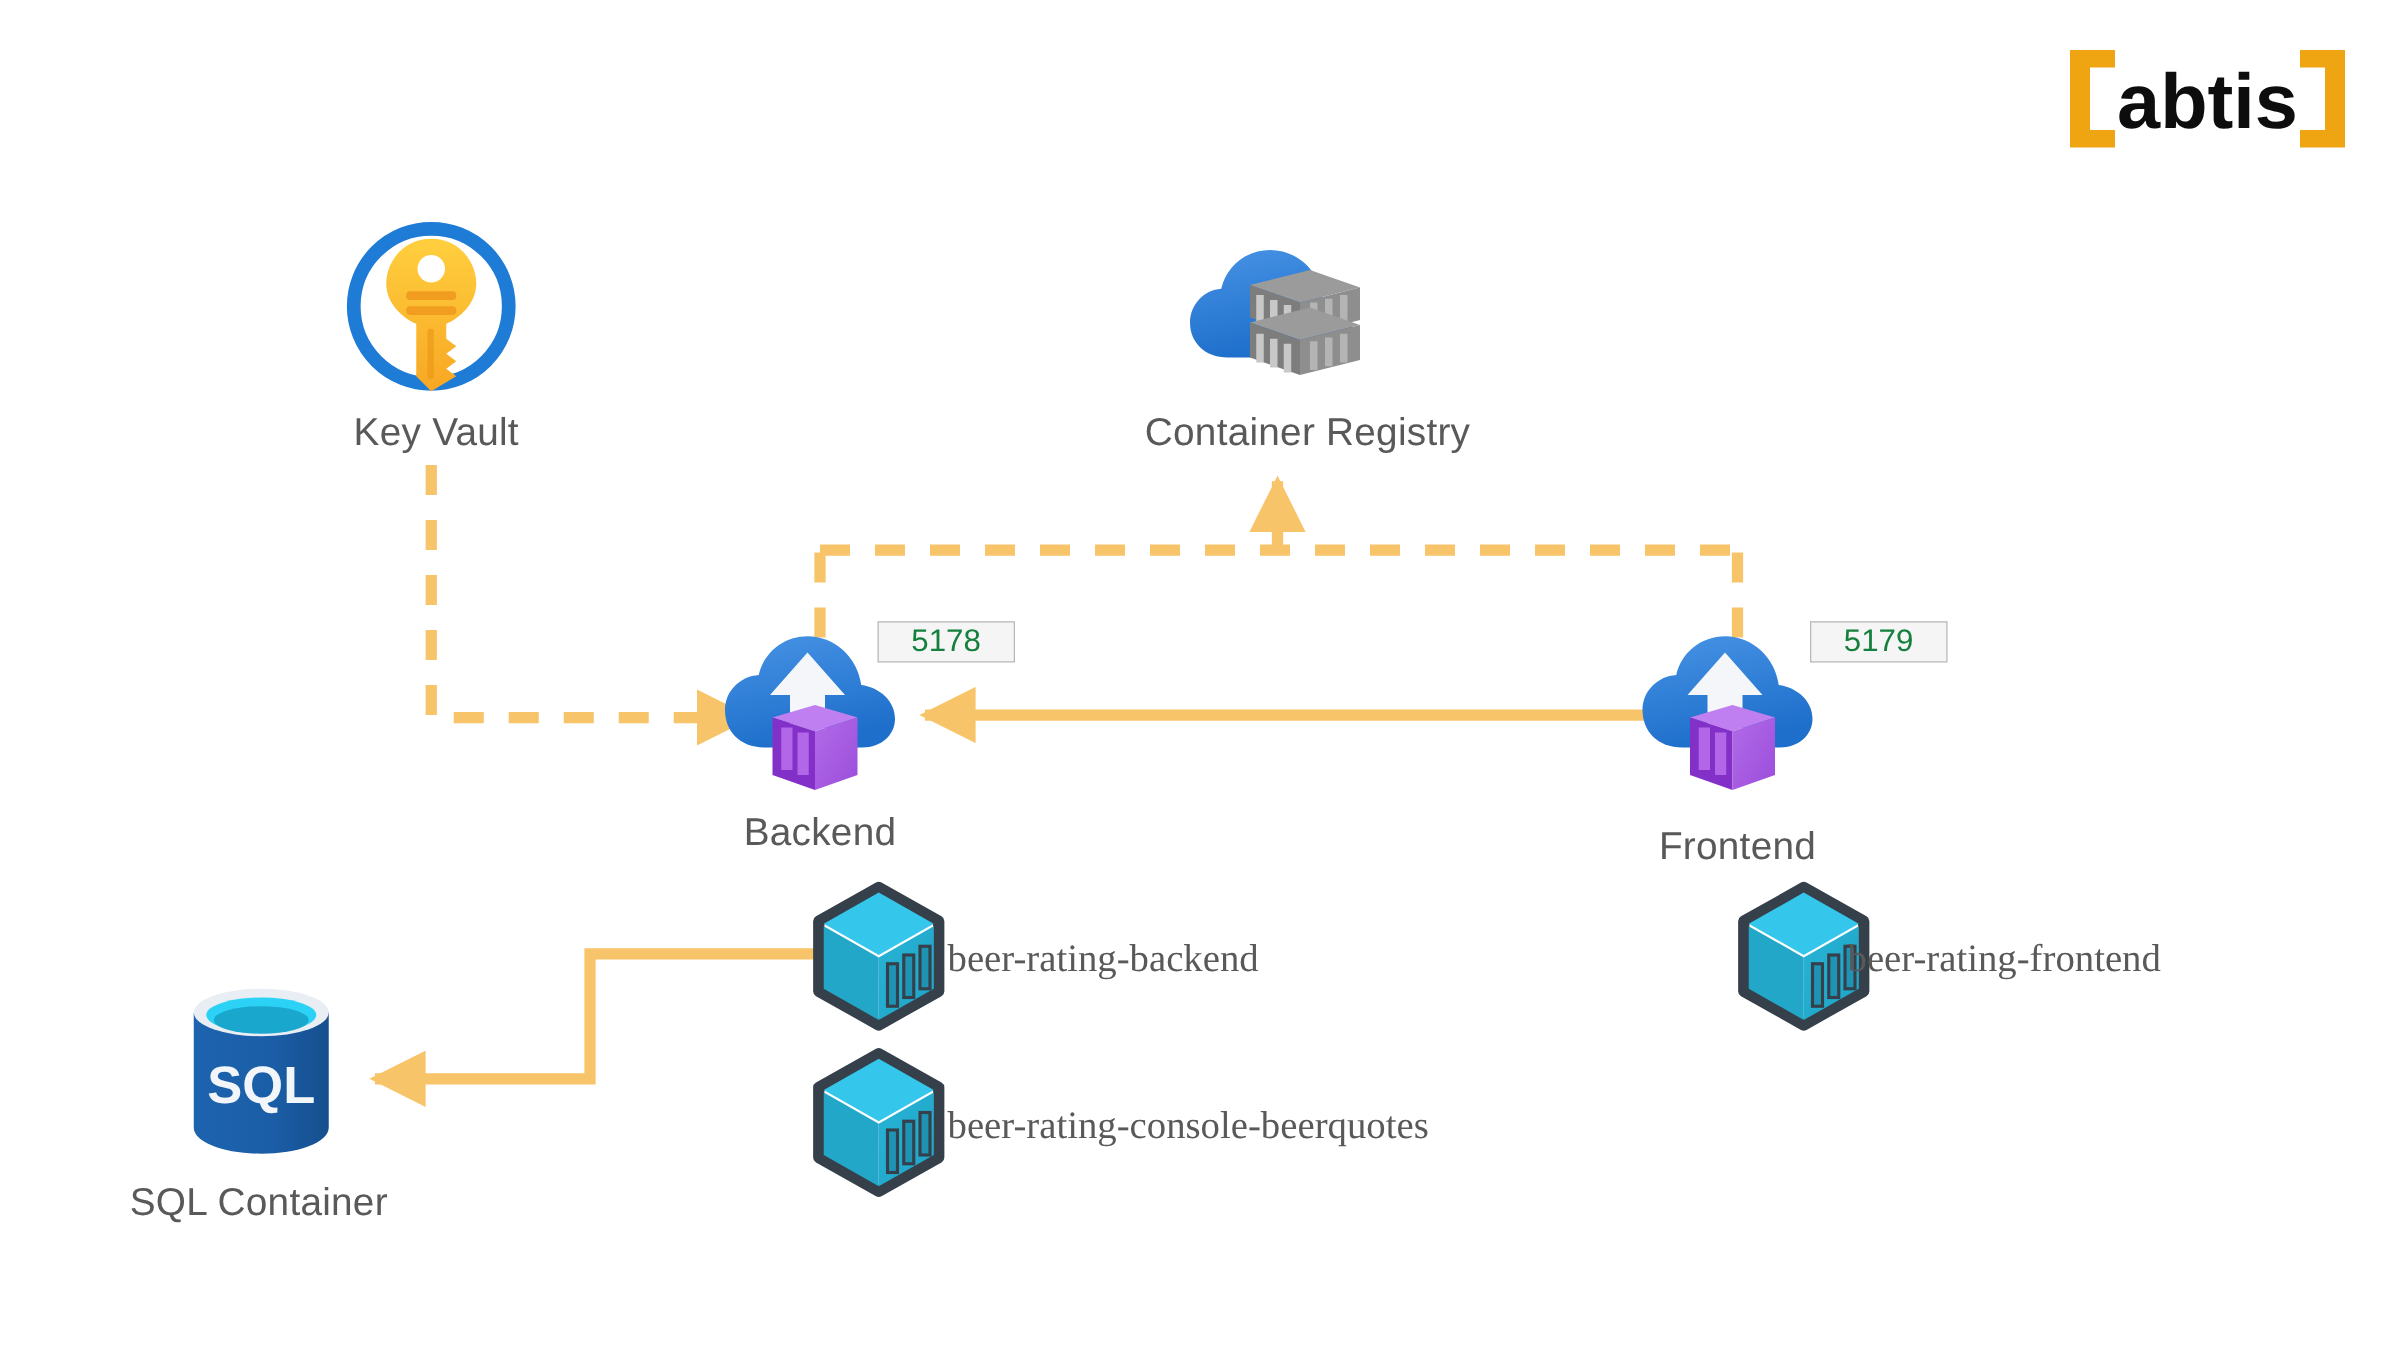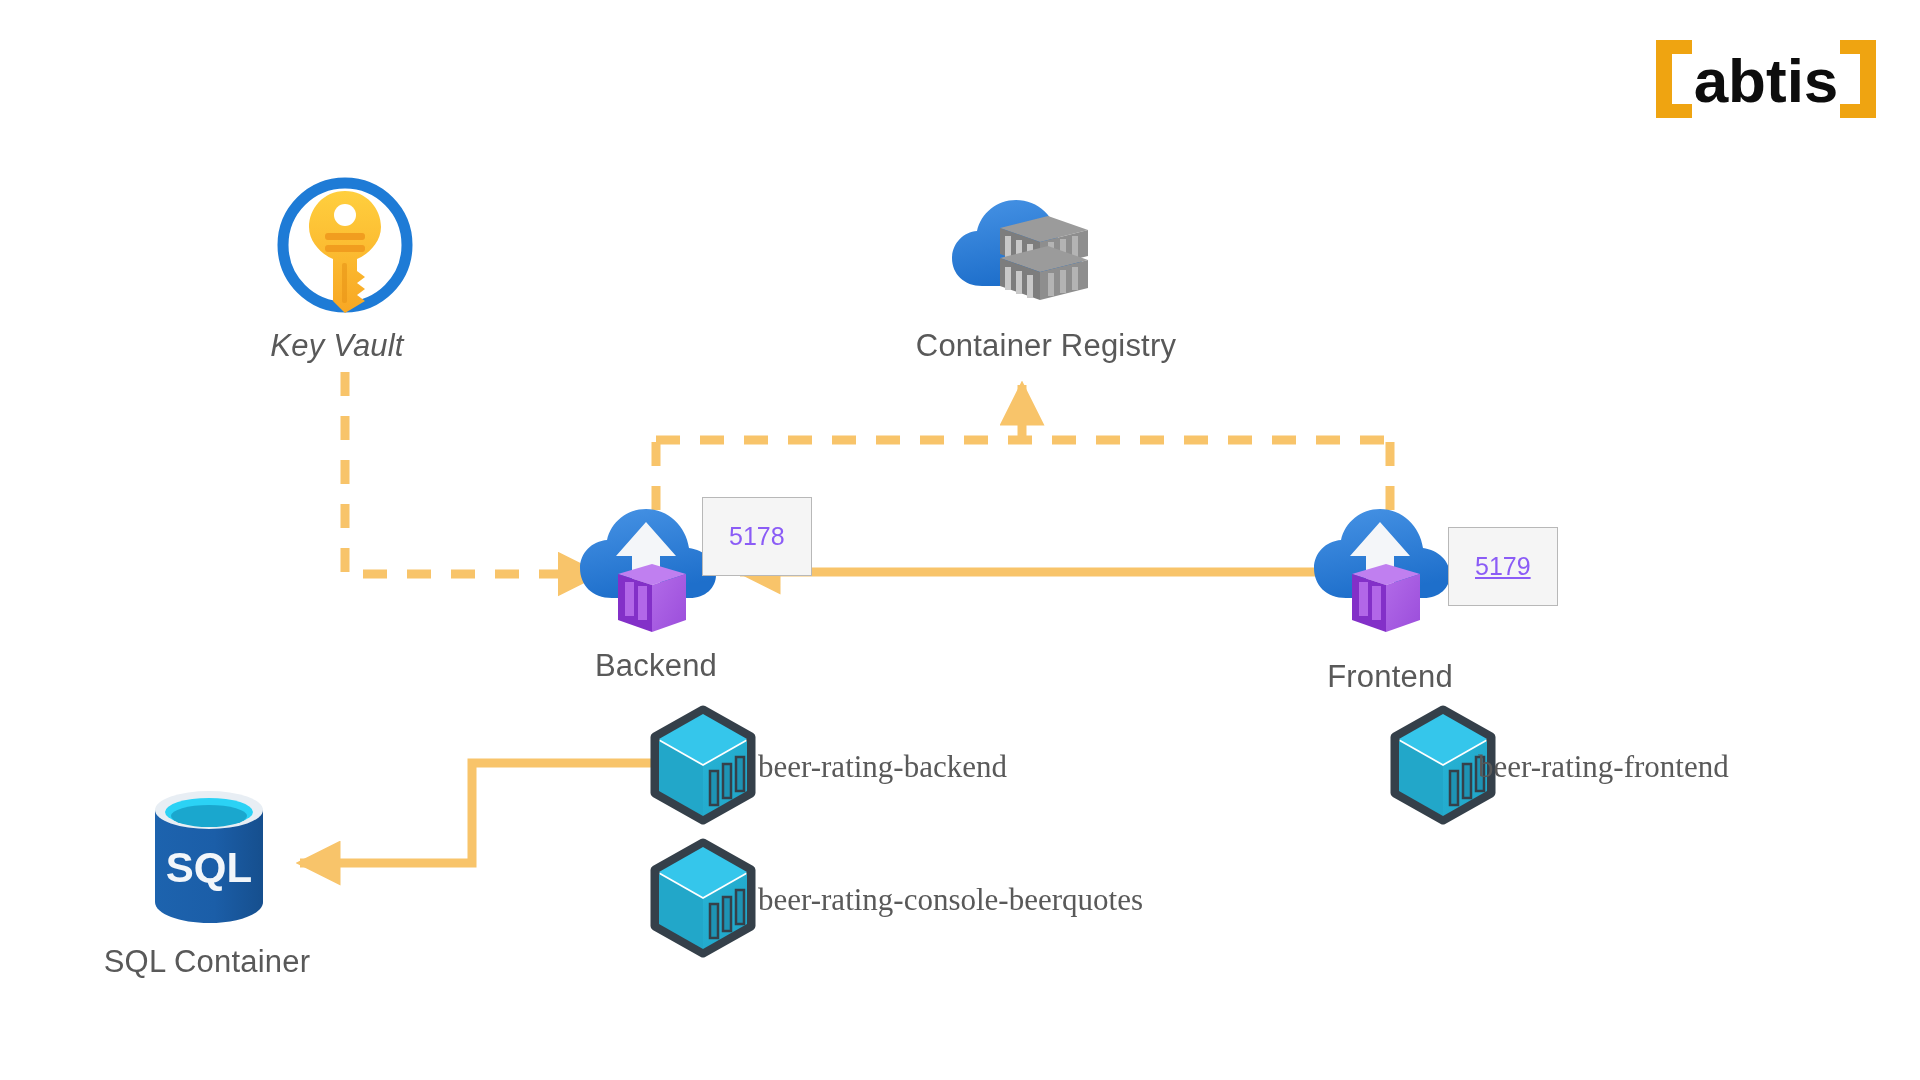--- a/index.html
+++ b/index.html
@@ -38,24 +38,24 @@
     position: absolute;
     color: #595959;
     font-size: 31px;
     white-space: nowrap;
     font-family: Liberation Serif, serif;
   }
   .port-box {
     position: absolute;
     background: #f5f5f5;
     border: 1px solid #b8b8b8;
-    color: #8b5cf6;
+    color: #15803d;
     font-size: 25px;
     line-height: 1;
-    padding: 26px 26px;
+    padding: 3px 26px;
     white-space: nowrap;
     font-family: "Liberation Sans", "DejaVu Sans", sans-serif;
   }
   .logo {
     position: absolute;
     top: 36px;
     left: 1652px;
     width: 228px;
     height: 86px;
   }
@@ -280,31 +280,31 @@
     <path d="M 11 36 L 55 61 L 55 111 L 11 86 Z" fill="#22A7C9"></path>
     <path d="M 55 61 L 99 36 L 99 86 L 55 111 Z" fill="url(#dockerFront)"></path>
     <g fill="#1E93B4" stroke="#35404A" stroke-width="2.5">
       <rect x="62" y="66" width="8" height="34"></rect>
       <rect x="75" y="59" width="8" height="34"></rect>
       <rect x="88" y="52" width="8" height="34"></rect>
     </g>
   </svg>
 </div>
 
-<div class="node-label center" style="left:337px; top:328px;font-style:italic;">Key Vault</div>
+<div class="node-label center" style="left:349px; top:328px;">Key Vault</div>
 
 <div class="node-label center" style="left:1046px; top:328px;">Container Registry</div>
 
 <div class="node-label center" style="left:656px; top:648px;">Backend</div>
 
 <div class="node-label center" style="left:1390px; top:659px;text-align:right;">Frontend</div>
 
 <div class="node-label center" style="left:207px; top:944px;">SQL Container</div>
 
 <div class="port-box" style="left:702px; top:497px;">5178</div>
 
-<div class="port-box" style="left:1448px; top:527px;text-decoration:underline;">5179</div>
+<div class="port-box" style="left:1448px; top:497px;">5179</div>
 
 <div class="img-label" style="left:758px; top:749px;">beer-rating-backend</div>
 
 <div class="img-label" style="left:758px; top:882px;text-align:center;">beer-rating-console-beerquotes</div>
 
 <div class="img-label" style="left:1478px; top:749px;">beer-rating-frontend</div>
 
 </body></html>

